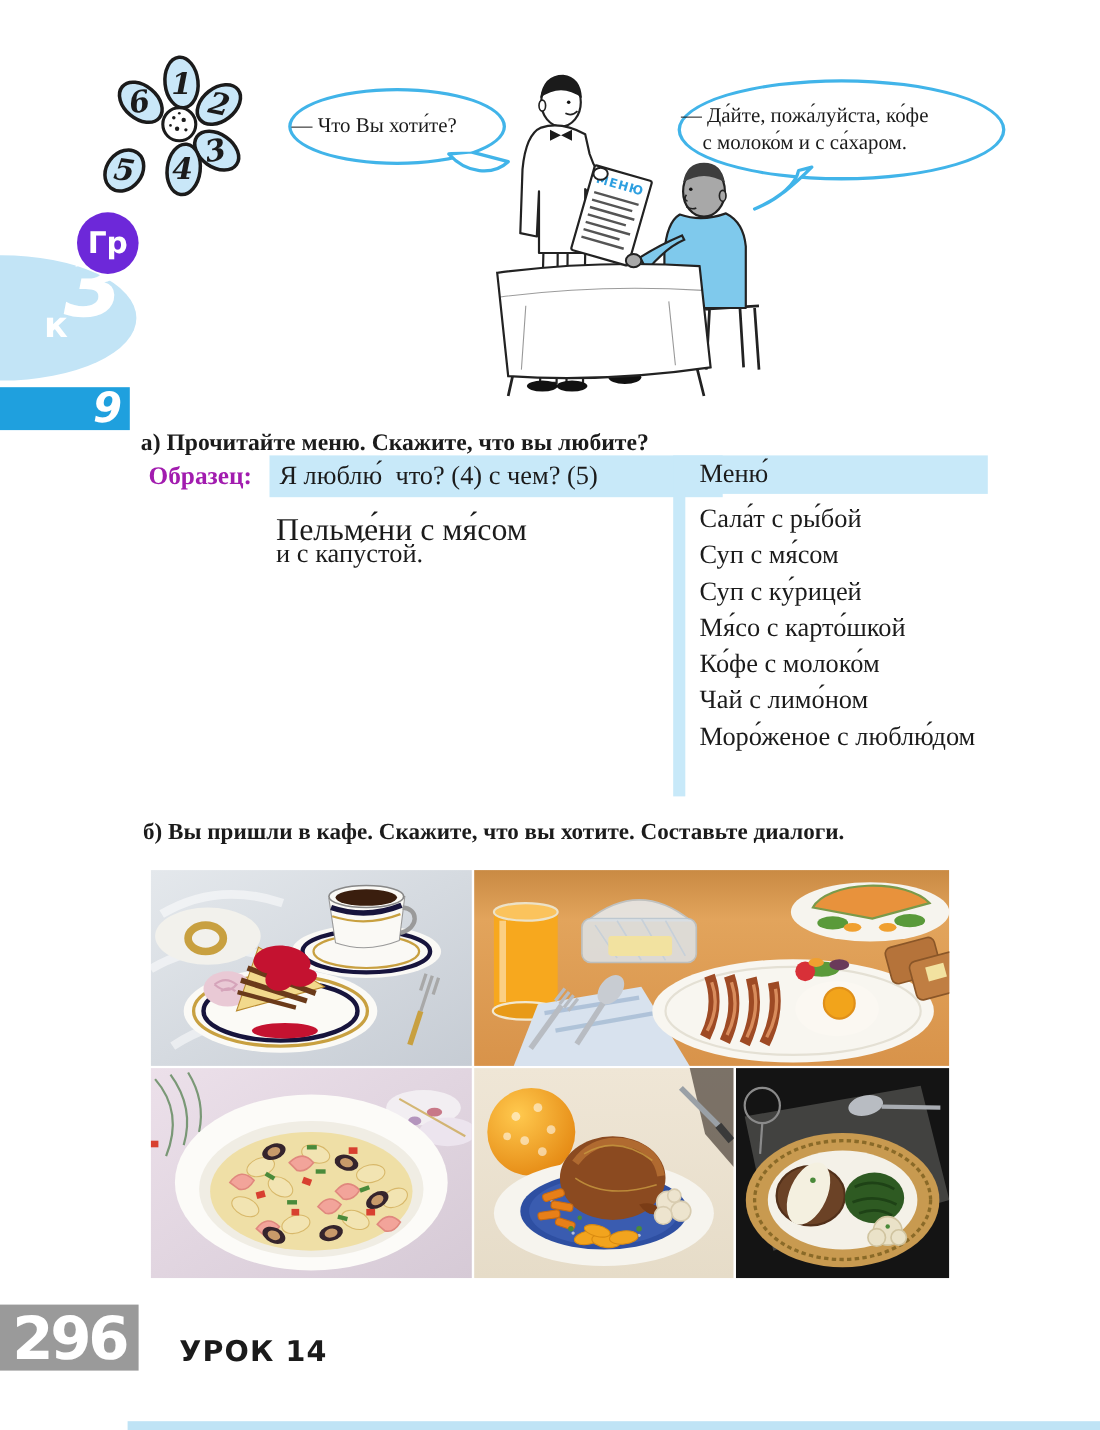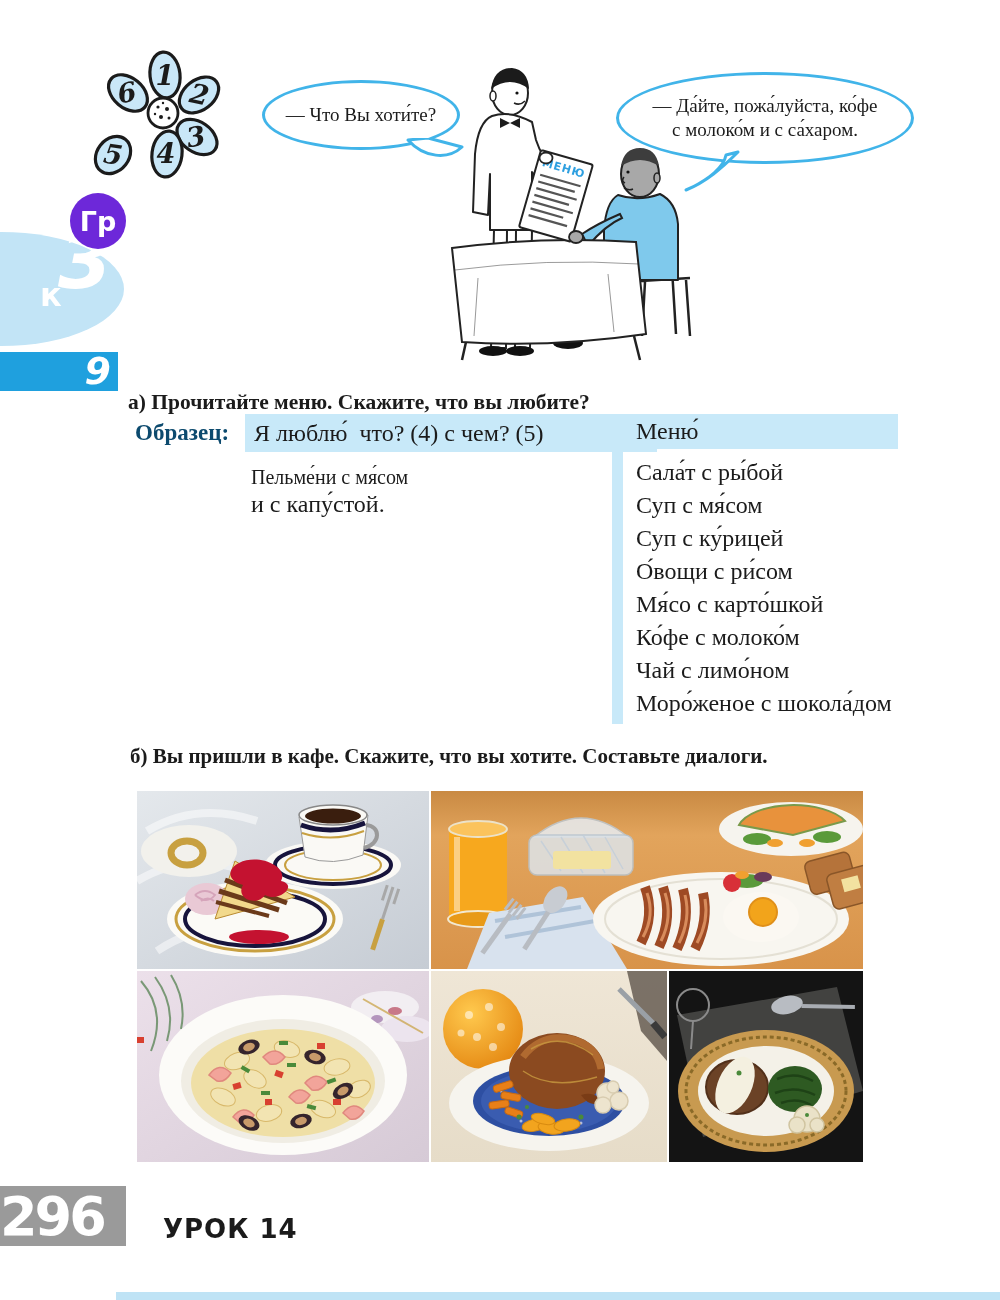--- a/index.html
+++ b/index.html
@@ -9,21 +9,21 @@
     margin:0 auto; overflow:hidden;
     font-family:"Liberation Serif","DejaVu Serif",serif; color:#1b1b1b;
   }
   .abs { position:absolute; }
 
   
   .flower { left:92px; top:48px; width:150px; height:142px; }
 
   
   .bubble { border:3px solid #41b4e9; border-radius:50%; background:#fff;
-            display:flex; align-items:center; justify-content:center; text-align:center; }
+            display:flex; align-items:center; justify-content:flex-start; text-align:center; }
   .bubble-waiter { left:262px; top:80px; width:198px; height:70px; font-size:19px; }
   .bubble-customer { left:616px; top:72px; width:298px; height:92px; font-size:19px; line-height:24px; }
   .tail-waiter { left:404px; top:138px; width:62px; height:30px; }
   .tail-customer { left:682px; top:150px; width:62px; height:42px; }
 
   
   .illustration { left:438px; top:62px; width:278px; height:300px; }
 
   
   .grammar-badge { left:70px; top:193px; width:56px; height:56px; border-radius:50%;
@@ -33,45 +33,45 @@
   .case-k { left:40px; top:276px; color:#fff; font:700 32px "DejaVu Sans",sans-serif; }
   .case-3 { left:58px; top:222px; color:#fff; font:italic 700 78px "DejaVu Sans",sans-serif; line-height:1; }
 
   
   .ex-bar { left:0; top:352px; width:118px; height:39px; background:#1fa0de; }
   .ex-num { position:absolute; right:7px; top:-2px; color:#fff; font:italic 700 38px "DejaVu Sans",sans-serif; line-height:42px; }
   .part-a { left:128px; top:360px; font-weight:700; font-size:21.5px;margin-top:30px; }
   .part-b { left:130px; top:744px; font-weight:700; font-size:21px;text-align:right; }
 
   
-  .example-label { left:135px; top:420px; color:#0c4a6e; font-weight:700; font-size:23px; }
+  .example-label { left:135px; top:420px; color:#a21caf; font-weight:700; font-size:23px; }
   .example-pattern { left:245px; top:414px; width:412px; height:38px; background:#c8e9f9;
      font-size:24px; line-height:38px; padding-left:9px; white-space:pre; }
-  .example-line1 { left:251px; top:466px; font-size:20px;text-align:center; }
+  .example-line1 { left:251px; top:466px; font-size:29px;text-align:center; }
   .example-line2 { left:251px; top:491px; font-size:24px; }
 
   
   .menu-title-bar { left:612px; top:414px; width:286px; height:35px; background:#c8e9f9; }
   .menu-title { padding-left:24px; font-size:24px; line-height:35px; }
   .menu-stripe { left:612px; top:449px; width:11px; height:275px; background:#c8e9f9; }
   .menu-list { left:636px; top:456px; font-size:24px; }
   .menu-item { height:33px; line-height:33px; }
 
   
   .photo { display:block; }
   .photo svg { display:block; }
   .ph1 { left:137px; top:791px; }
   .ph2 { left:431px; top:791px; }
   .ph3 { left:137px; top:971px; }
   .ph4 { left:431px; top:971px; }
   .ph5 { left:669px; top:971px; }
 
   
   .footer-box { left:0; top:1186px; width:126px; height:60px; background:#9a9a9a; color:#fff;
-     display:flex; align-items:center; justify-content:flex-start;
+     display:flex; align-items:center; justify-content:center;
      font:700 54px "DejaVu Sans",sans-serif; letter-spacing:-3px; }
   .lesson { left:163px; top:1214px; font:700 26px "DejaVu Sans",sans-serif; letter-spacing:1px; }
   .bottom-strip { left:116px; top:1292px; width:884px; height:8px; background:#bfe3f5; }
 </style>
 </head>
 <body>
 
 <div class="page">
 
   <svg class="abs flower" viewBox="0 0 150 142">
@@ -183,25 +183,24 @@
   <div class="abs example-line2">и с капу́стой.</div>
 
   <div class="abs menu-title-bar">
     <div class="menu-title">Меню́</div>
   </div>
   <div class="abs menu-stripe"></div>
   <div class="abs menu-list">
     <div class="menu-item">Сала́т с ры́бой</div>
     <div class="menu-item">Суп с мя́сом</div>
     <div class="menu-item">Суп с ку́рицей</div>
-    <div class="menu-item">О́вощи с ри́сом</div>
     <div class="menu-item">Мя́со с карто́шкой</div>
     <div class="menu-item">Ко́фе с молоко́м</div>
     <div class="menu-item">Чай с лимо́ном</div>
-    <div class="menu-item">Моро́женое с шокола́дом</div>
+    <div class="menu-item">Моро́женое с люблю́дом</div>
   </div>
 
   <div class="abs part-b">б) Вы пришли в кафе. Скажите, что вы хотите. Составьте диалоги.</div>
 
   <div class="abs photo ph1" role="img" aria-label="cake slice with berry sauce and a cup of black coffee">
     <svg width="292" height="178" viewBox="0 0 292 178">
       <defs>
           <linearGradient id="p1bg" x1="0" y1="0" x2="1" y2="1">
         <stop offset="0" stop-color="#e4e8ec"></stop>
             <stop offset="1" stop-color="#c6ccd4"></stop>

